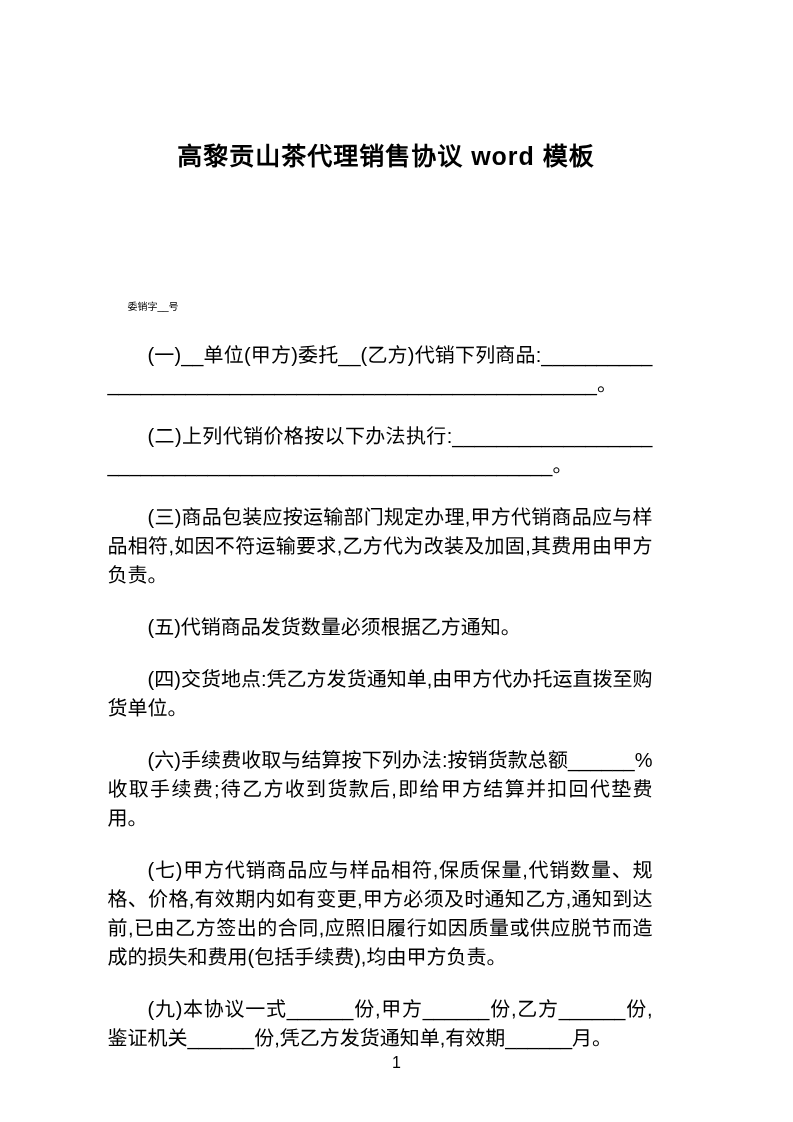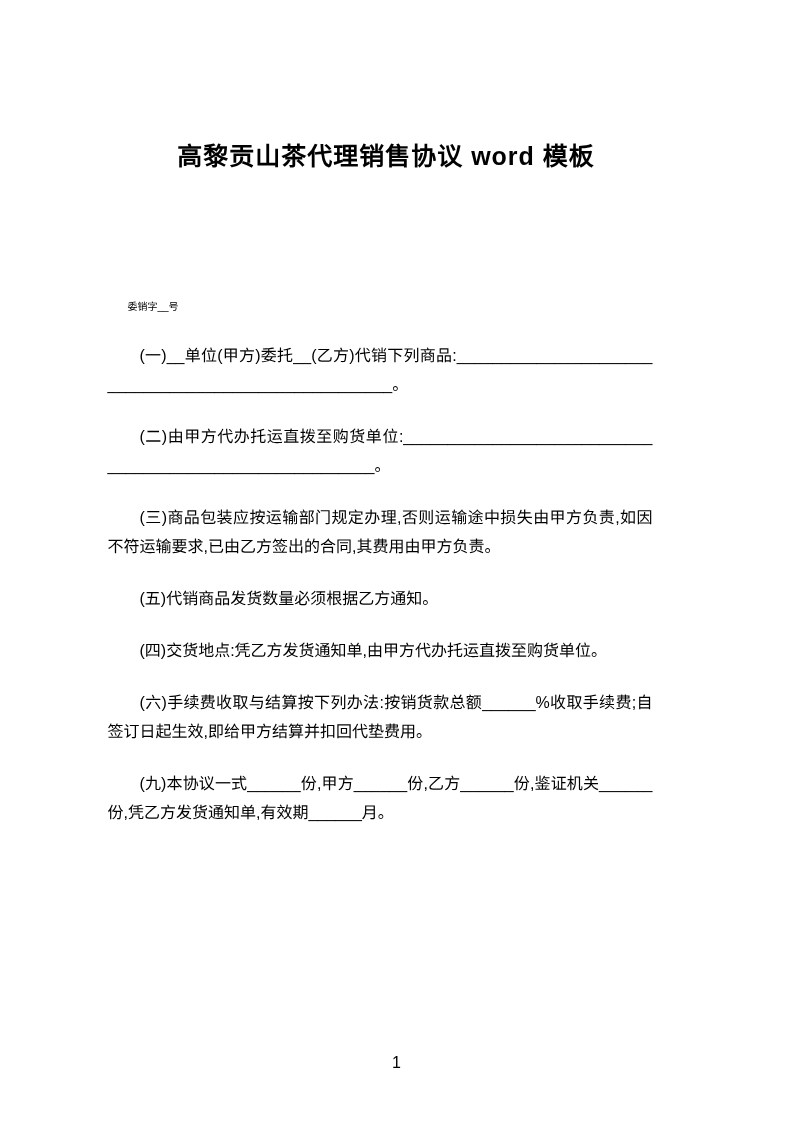--- a/index.html
+++ b/index.html
@@ -30,21 +30,21 @@
     letter-spacing: 1px;
   }
   .doc-number {
     margin: 0 0 20px 0;
     font-size: 10px;
     line-height: 29px;
     text-indent: 2em;
   }
   .clause {
     margin: 0 12px 23px 0;
-    font-size: 16px;
+    font-size: 20px;
     line-height: 29px;
     text-indent: 2em;
     text-align: justify;
     word-break: break-all;
     overflow-wrap: anywhere;
   }
   .page-number {
     position: absolute;
     left: 0;
     bottom: 50px;
@@ -58,29 +58,30 @@
 <body>
 
 <div class="page">
 
   <h1 class="doc-title">高黎贡山茶代理销售协议 word 模板</h1>
 
   <p class="doc-number">委销字__号</p>
 
   <p class="clause">(一)__单位(甲方)委托__(乙方)代销下列商品:______________________________________________________。</p>
 
-  <p class="clause">(二)由甲方代办托运直拨至购货单位:__________________________________________________________。</p>
+  <p class="clause">(二)上列代销价格按以下办法执行:__________________________________________________________。</p>
 
-  <p class="clause">(三)商品包装应按运输部门规定办理,否则运输途中损失由甲方负责,如因不符运输要求,已由乙方签出的合同,其费用由甲方负责。</p>
+  <p class="clause">(三)商品包装应按运输部门规定办理,甲方代销商品应与样品相符,如因不符运输要求,乙方代为改装及加固,其费用由甲方负责。</p>
 
   <p class="clause">(五)代销商品发货数量必须根据乙方通知。</p>
 
   <p class="clause">(四)交货地点:凭乙方发货通知单,由甲方代办托运直拨至购货单位。</p>
 
-  <p class="clause">(六)手续费收取与结算按下列办法:按销货款总额______%收取手续费;自签订日起生效,即给甲方结算并扣回代垫费用。</p>
+  <p class="clause">(六)手续费收取与结算按下列办法:按销货款总额______%收取手续费;待乙方收到货款后,即给甲方结算并扣回代垫费用。</p>
 
+  <p class="clause">(七)甲方代销商品应与样品相符,保质保量,代销数量、规格、价格,有效期内如有变更,甲方必须及时通知乙方,通知到达前,已由乙方签出的合同,应照旧履行如因质量或供应脱节而造成的损失和费用(包括手续费),均由甲方负责。</p>
 
 
   <p class="clause">(九)本协议一式______份,甲方______份,乙方______份,鉴证机关______份,凭乙方发货通知单,有效期______月。</p>
 
   <div class="page-number">1</div>
 
 </div>
 
 </body></html>

